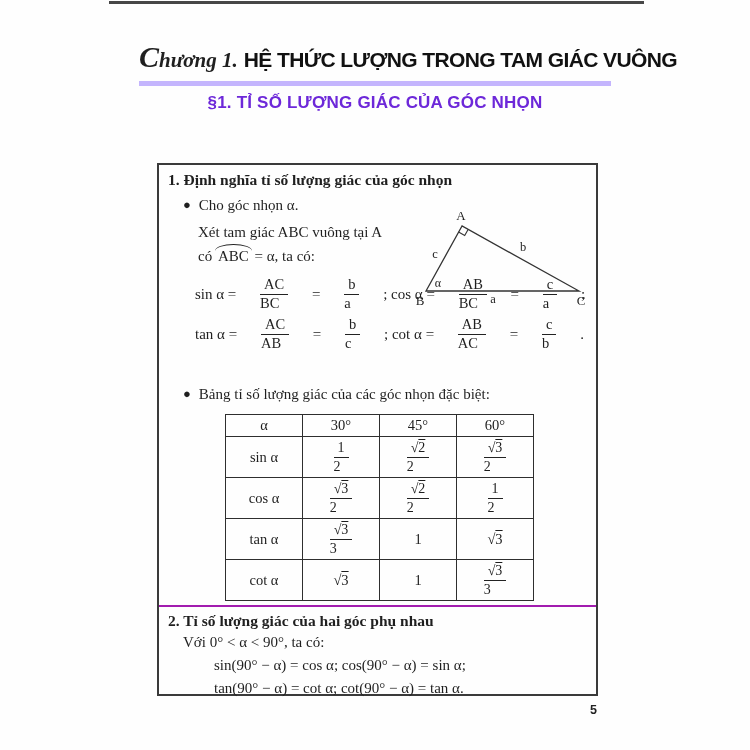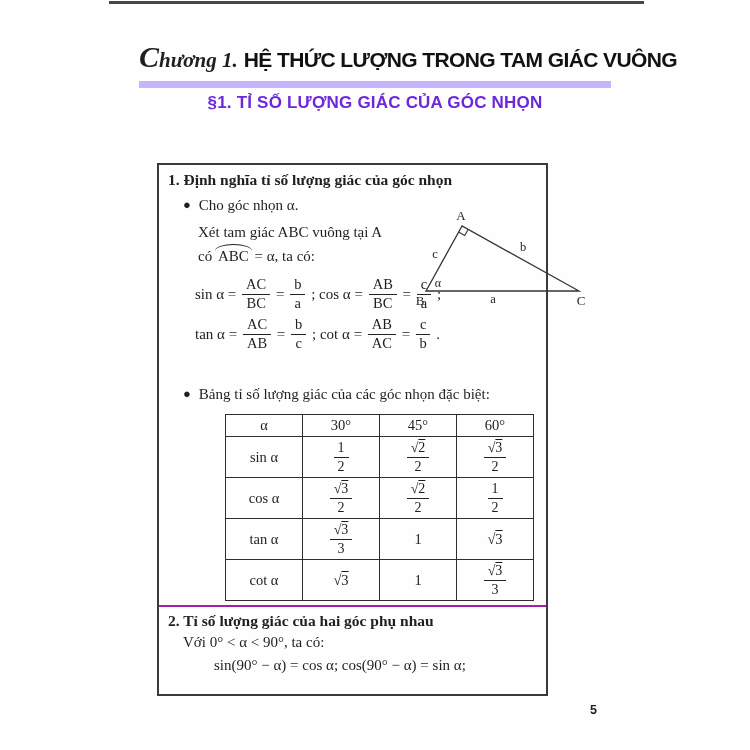--- a/index.html
+++ b/index.html
@@ -3,50 +3,50 @@
 <meta charset="utf-8">
 <style>
   html,body{margin:0;padding:0;width:750px;height:750px;background:#ffffff;overflow:hidden;}
   .page{position:relative;width:750px;height:750px;background:#fefefe;
         font-family:"Liberation Serif",serif;color:#1f1f1f;}
 
   .top-edge{position:absolute;left:109px;top:1px;width:535px;height:3px;background:#474747;}
 
   
   .chapter-head{position:absolute;left:139px;top:40px;width:472px;text-align:center;
-                border-bottom:7px solid #c4b5fd;padding-bottom:7px;white-space:nowrap;}
+                border-bottom:5px solid #c4b5fd;padding-bottom:7px;white-space:nowrap;}
   .chapter-prefix{display:inline-block;font-family:"Liberation Serif",serif;
                   font-style:italic;font-weight:bold;font-size:21px;margin-right:6px;}
   .chapter-prefix::first-letter{font-size:30px;}
   .chapter-title{font-family:"Liberation Sans",sans-serif;font-weight:bold;
                  font-size:21px;letter-spacing:-0.6px;color:#111;}
 
   .section-title{position:absolute;left:0;right:0;top:93px;text-align:center;
                  font-family:"Liberation Sans",sans-serif;font-weight:bold;
                  font-size:17px;letter-spacing:0.2px;color:#6d28d9;}
 
   .knowledge-head{position:absolute;left:152px;top:139px;
                   font-family:"Liberation Sans",sans-serif;font-weight:bold;
                   font-size:13.5px;color:#1c1c1c;}
 
   
-  .kbox{position:absolute;left:157px;top:163px;width:391px;height:533px;
+  .kbox{position:absolute;left:157px;top:163px;width:441px;height:533px;
         border:2px solid #3a3a3a;box-sizing:border-box;background:#fefefe;}
   .kbox *{box-sizing:border-box;}
 
   .abs{position:absolute;white-space:nowrap;}
   .h-bold{font-weight:bold;font-size:15.5px;}
   .body-txt{font-size:15px;}
   .bullet{font-size:13px;margin-right:8px;vertical-align:1px;}
 
   
   .f-row{position:absolute;display:flex;align-items:center;white-space:pre;
          font-size:15px;}
-  .frac{display:inline-block;vertical-align:middle;text-align:center;
-        font-size:14.5px;line-height:1.1;margin:0 2px;}
+  .frac{display:inline-block;vertical-align:middle;text-align:left;
+        font-size:14.5px;line-height:1.1;margin:0 20px;}
   .frac .num{display:block;border-bottom:1.4px solid #222;padding:0 4px 1px;}
   .frac .den{display:block;padding-top:1px;}
   .ovl{text-decoration:overline;}
 
   .angle-hat{position:relative;display:inline-block;padding:2px 2px 0;}
   .angle-hat::before{content:"";position:absolute;left:-1px;right:-1px;top:-2px;height:6px;
                      border-top:1.4px solid #222;
                      border-radius:50% 50% 0 0 / 100% 100% 0 0;}
 
   
@@ -149,17 +149,18 @@
       <text x="26" y="51" font-size="12.5" text-anchor="middle">c</text>
       <text x="114" y="44" font-size="12.5" text-anchor="middle">b</text>
       <text x="84" y="96" font-size="12.5" text-anchor="middle">a</text>
       <text x="29" y="80" font-size="12" text-anchor="middle">α</text>
     </svg>
 
     <div class="sec2">
       <div class="abs h-bold" style="left:9px;top:5px;">2. Tỉ số lượng giác của hai góc phụ nhau</div>
       <div class="abs body-txt" style="left:24px;top:27px;">Với 0° &lt; α &lt; 90°, ta có:</div>
       <div class="abs body-txt" style="left:55px;top:50px;">sin(90° − α) = cos α; cos(90° − α) = sin α;</div>
+      <div class="abs body-txt" style="left:55px;top:73px;">tan(90° − α) = cot α; cot(90° − α) = tan α.</div>
     </div>
   </div>
 
   <div class="pageno">5</div>
 </div>
 
 </body></html>

